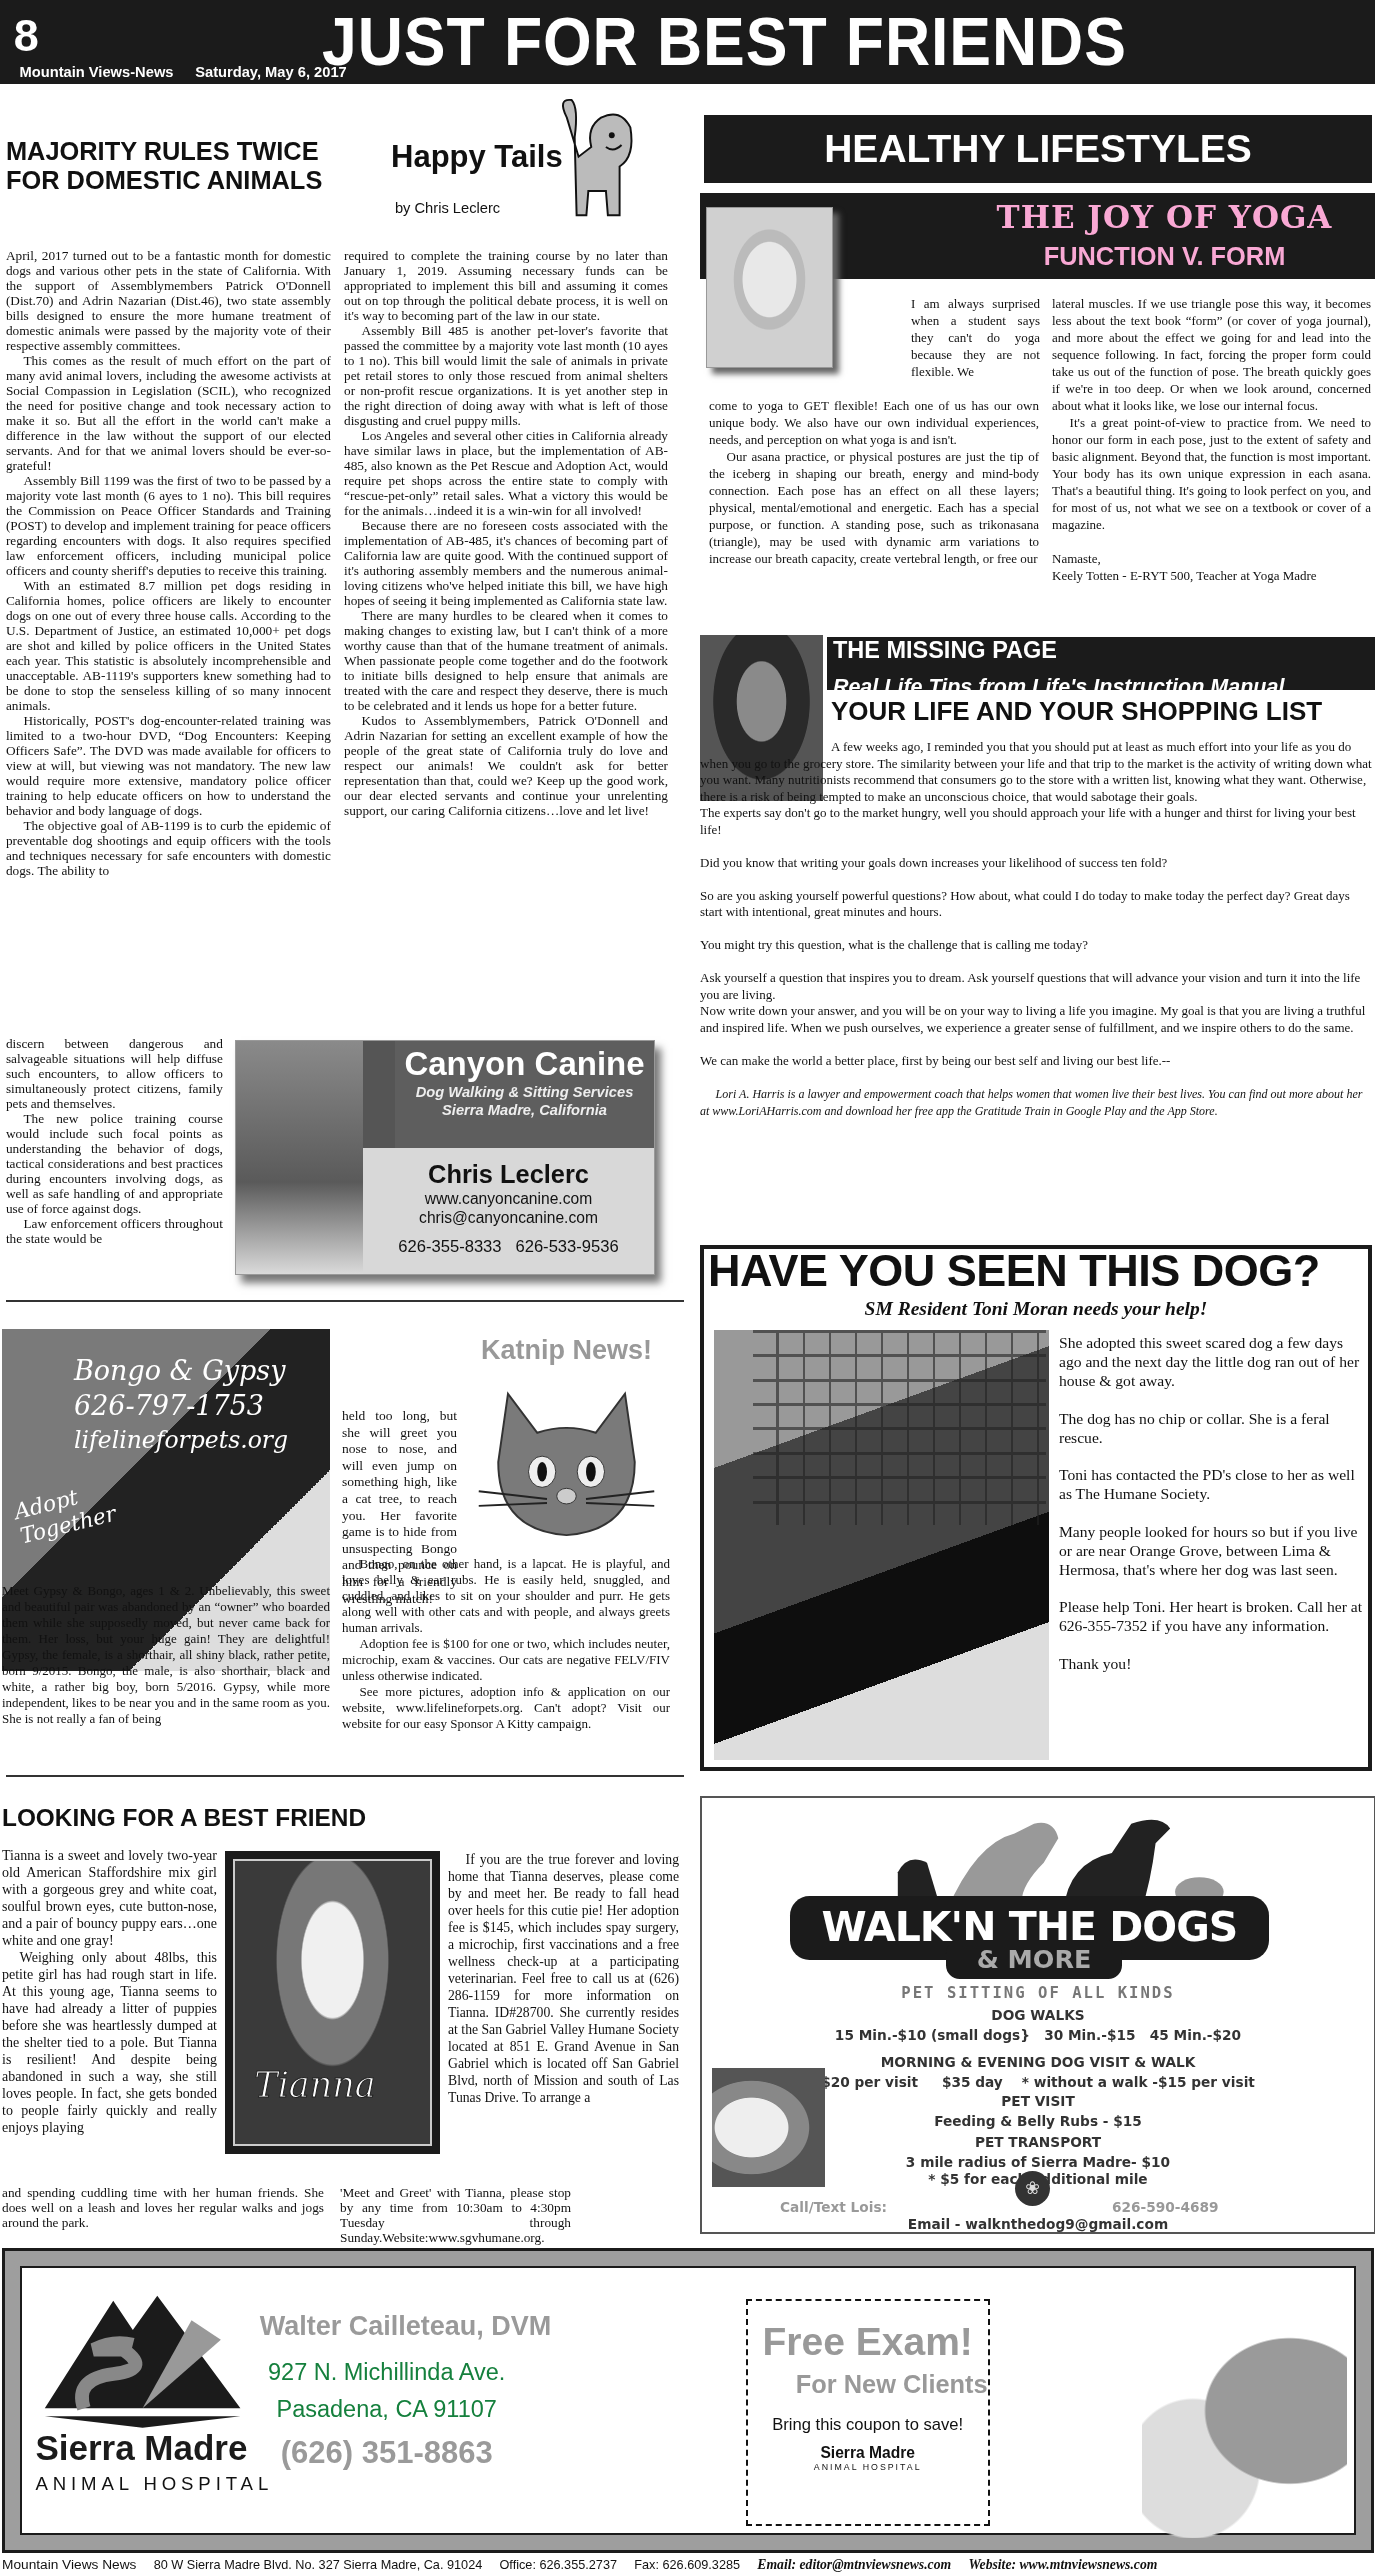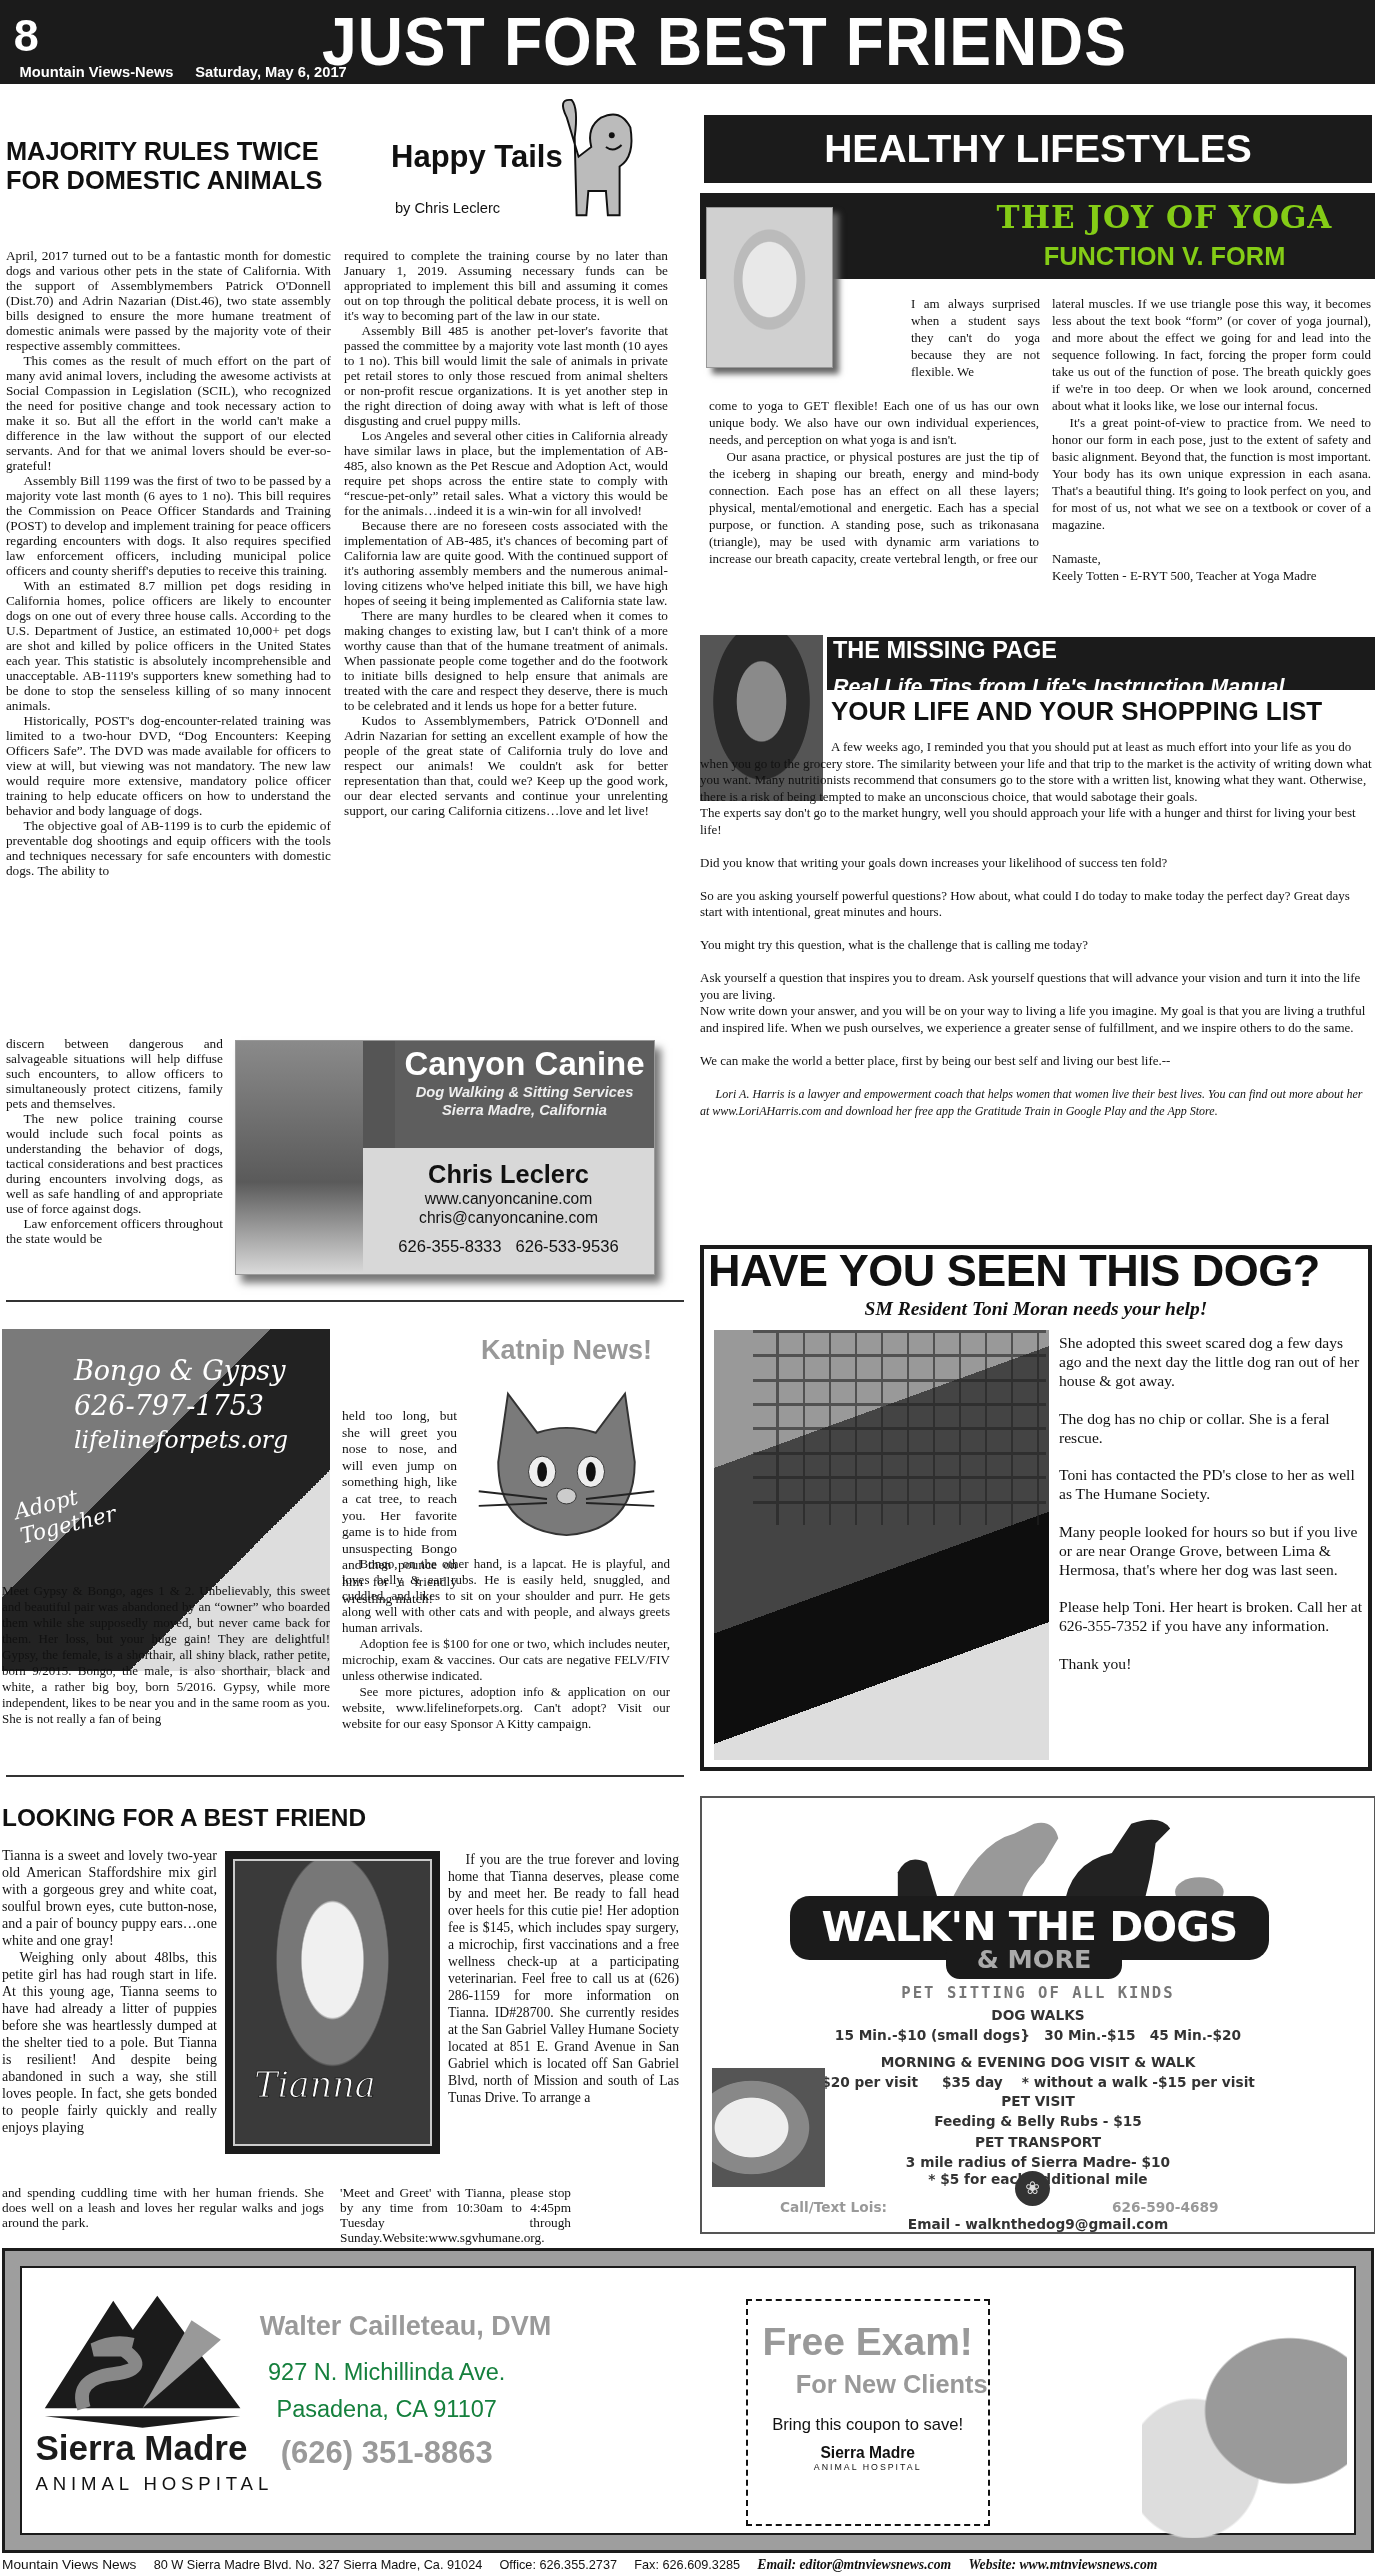--- a/index.html
+++ b/index.html
@@ -32,21 +32,21 @@
   .canyon .band .s { font: italic bold 14.7px "Liberation Sans", sans-serif; line-height: 18.6px; color: #eee; }
   .canyon .low { position: absolute; left: 127px; top: 107px; right: 0; bottom: 0; background: #d8d8d8; text-align: center; color: #111; }
   .canyon .low .nm { font: bold 25.4px "Liberation Sans", sans-serif; margin-top: 11.7px; }
   .canyon .low .l { font: 15.6px "Liberation Sans", sans-serif; line-height: 19.5px; }
   .canyon .low .ph { font: 16.6px "Liberation Sans", sans-serif; margin-top: 9.8px; }
 
   .hr-left { position: absolute; left: 5.9px; width: 678px; height: 2px; background: #333; }
 
   
   .hl-head { position: absolute; left: 704px; top: 115px; width: 668px; height: 68px; background: #1b1b1b; color: #fff; text-align: center; font: bold 39px "Liberation Sans", sans-serif; line-height: 68px; }
-  .yoga-band { position: absolute; left: 700px; top: 193px; width: 676px; height: 86px; background: #1b1b1b; color: #84cc16; }
+  .yoga-band { position: absolute; left: 700px; top: 193px; width: 676px; height: 86px; background: #1b1b1b; color: #f9a8d4; }
   .yoga-band .t1 { position: absolute; left: 264px; top: 5.9px; width: 401px; text-align: center; font: bold 31px "DejaVu Serif", serif; letter-spacing: 1px; }
   .yoga-band .t2 { position: absolute; left: 264px; top: 49px; width: 401px; text-align: center; font: bold 25.4px "Liberation Sans", sans-serif; }
   .yoga-photo { position: absolute; left: 706px; top: 207px; width: 127px; height: 161px; background: radial-gradient(ellipse at 50% 45%, #e8e8e8 0 30%, #bbb 31% 40%, #d0d0d0 41%); border: 1px solid #999; box-shadow: 5.9px 5.9px 5.9px #666; }
   .yoga-c1a { position: absolute; left: 911px; top: 295px; width: 129px; }
   .yoga-c1 { position: absolute; left: 709px; top: 397px; width: 330px; }
   .yoga-c2 { position: absolute; left: 1052px; top: 295px; width: 319px; }
   .yoga .col { font-family: "Liberation Serif", serif; font-size: 13px; line-height: 17px; }
 
   .mp-photo { position: absolute; left: 700px; top: 635px; width: 123px; height: 166px; background: radial-gradient(ellipse at 50% 40%, #8a8a8a 0 28%, #2a2a2a 29% 55%, #555 56%); }
   .mp-band { position: absolute; left: 827px; top: 637px; width: 549px; height: 53px; background: #1b1b1b; color: #fff; }
@@ -289,21 +289,21 @@
   <div class="lbf-photo">
     <div class="in">
       <div class="nm">Tianna</div>
     </div>
   </div>
   <div class="col lbf-c2">
       <p>If you are the true forever and loving home that Tianna deserves, please come by and meet her. Be ready to fall head over heels for this cutie pie! Her adoption fee is $145, which includes spay surgery, a microchip, first vaccinations and a free wellness check-up at a participating veterinarian. Feel free to call us at (626) 286-1159 for more information on Tianna. ID#28700. She currently resides at the San Gabriel Valley Humane Society located at 851 E. Grand Avenue in San Gabriel which is located off San Gabriel Blvd, north of Mission and south of Las Tunas Drive. To arrange a</p>
     </div>
   <div class="lbf-bottom">
     <div class="col l">and spending cuddling time with her human friends. She does well on a leash and loves her regular walks and jogs around the park.</div>
-    <div class="col r">'Meet and Greet' with Tianna, please stop by any time from 10:30am to 4:45pm Tuesday through Sunday.Website:www.sgvhumane.org.</div>
+    <div class="col r">'Meet and Greet' with Tianna, please stop by any time from 10:30am to 4:30pm Tuesday through Sunday.Website:www.sgvhumane.org.</div>
   </div>
 </section>
 
 <section class="walk">
   <svg class="pets" width="430" height="107" viewBox="0 0 440 110">
     <path d="M20 90 Q40 80 70 88 L70 100 L20 100 Z" fill="#999"></path>
     <path d="M80 100 L80 60 Q90 40 110 50 L125 100 Z" fill="#222"></path>
     <path d="M130 100 Q160 30 200 20 L220 10 Q240 5 245 25 L230 50 Q200 80 210 100 Z" fill="#999"></path>
     <path d="M250 100 Q255 50 300 40 L320 10 Q350 0 360 15 L345 30 Q340 70 330 100 Z" fill="#222"></path>
     <ellipse cx="390" cy="80" rx="25" ry="15" fill="#999"></ellipse>

